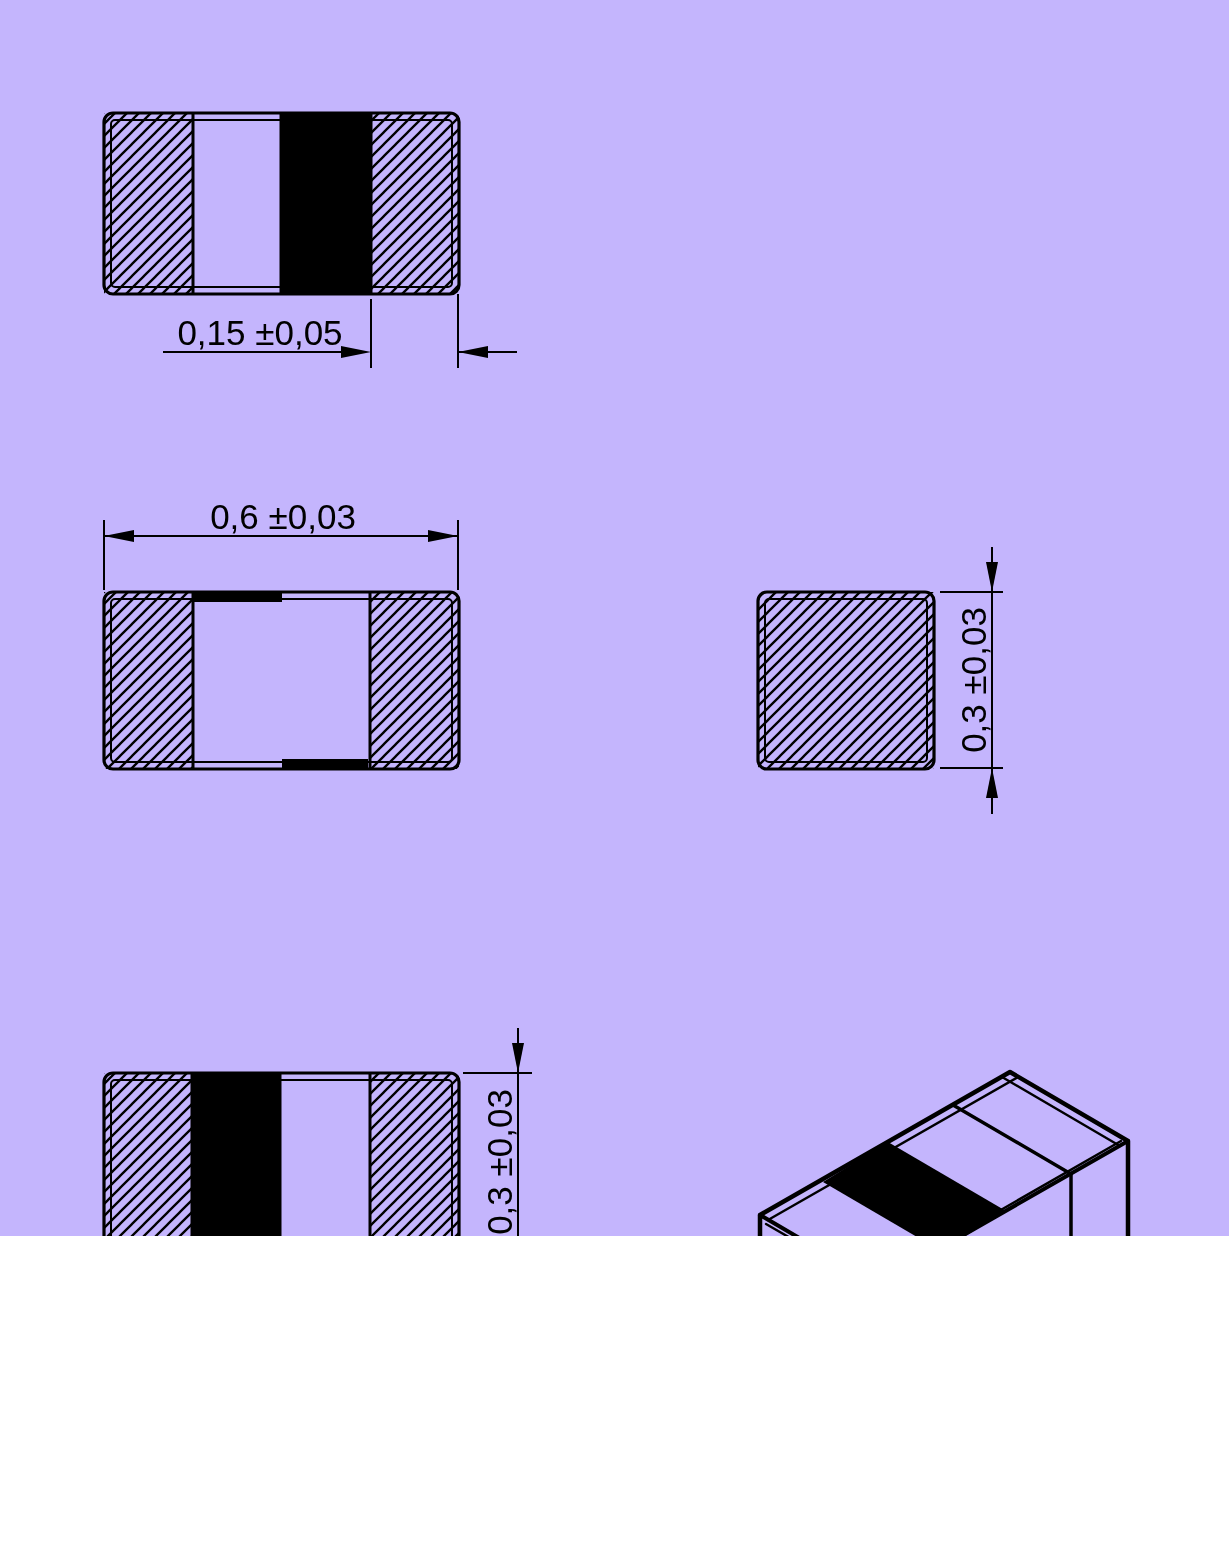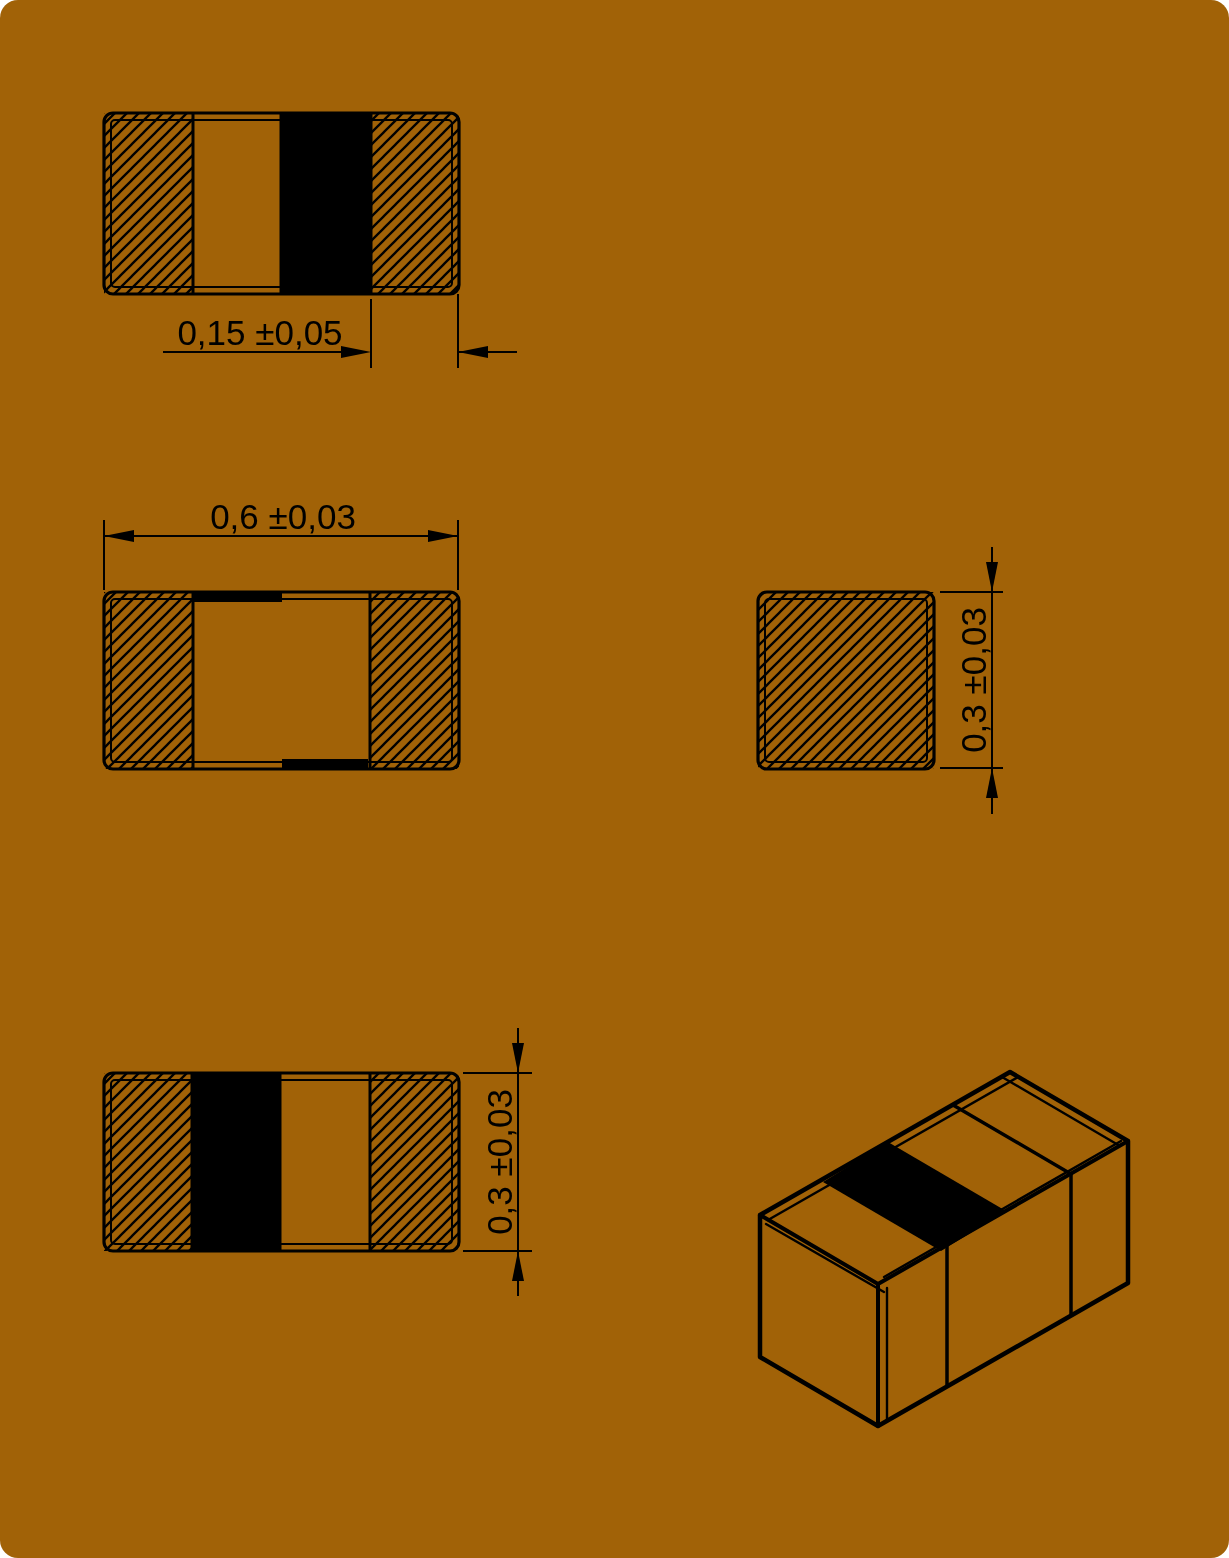--- a/index.html
+++ b/index.html
@@ -1,21 +1,20 @@
 <!DOCTYPE html>
 <html><head>
 <meta charset="utf-8">
 <style>
   html,body{margin:0;padding:0;background:#ffffff;}
   .canvas{
     position:relative;
-    width:1229px;height:1558px;
-    background:#a16207;
+    width:1229px;height:1236px;
+    background:#c4b5fd;
     font-family:"Liberation Sans", sans-serif;
-    border-radius:18px;
   }
   svg{display:block;}
   .outer{fill:none;stroke:#000;stroke-width:3.2px;}
   .inner{fill:none;stroke:#000;stroke-width:2px;}
   .mid{fill:none;stroke:#000;stroke-width:3px;}
   .dimline{fill:none;stroke:#000;stroke-width:2px;}
   .arrow{fill:#000;stroke:none;}
   .blackfill{fill:#000;stroke:none;}
   .dim-text{
     font-family:"Liberation Sans", sans-serif;

